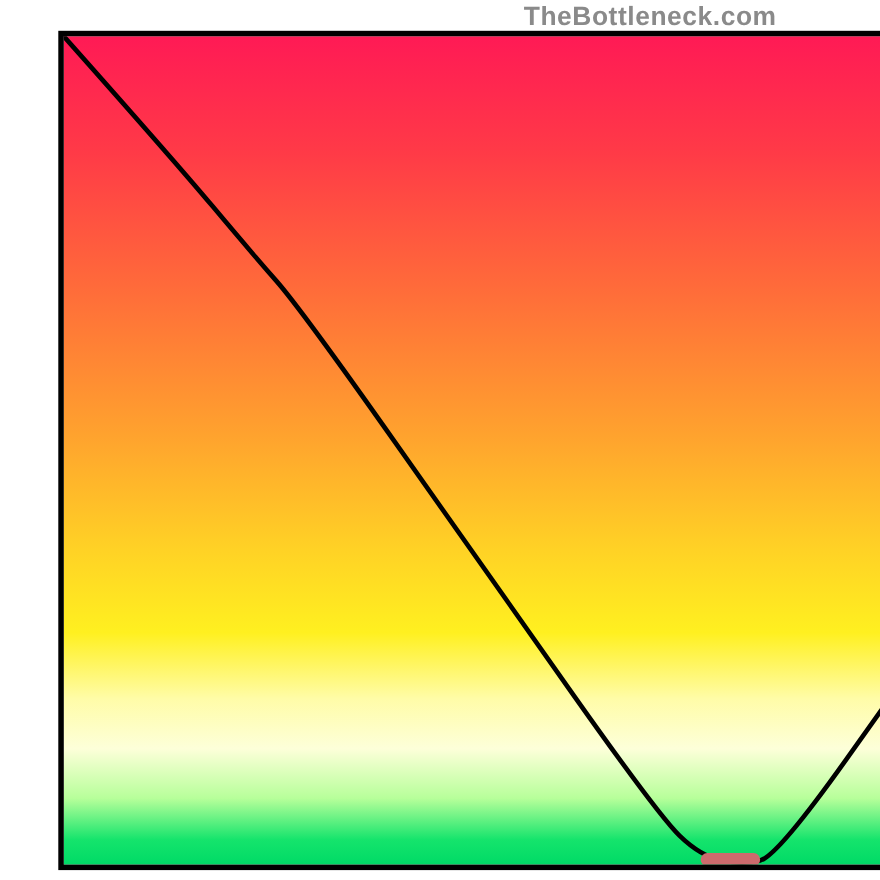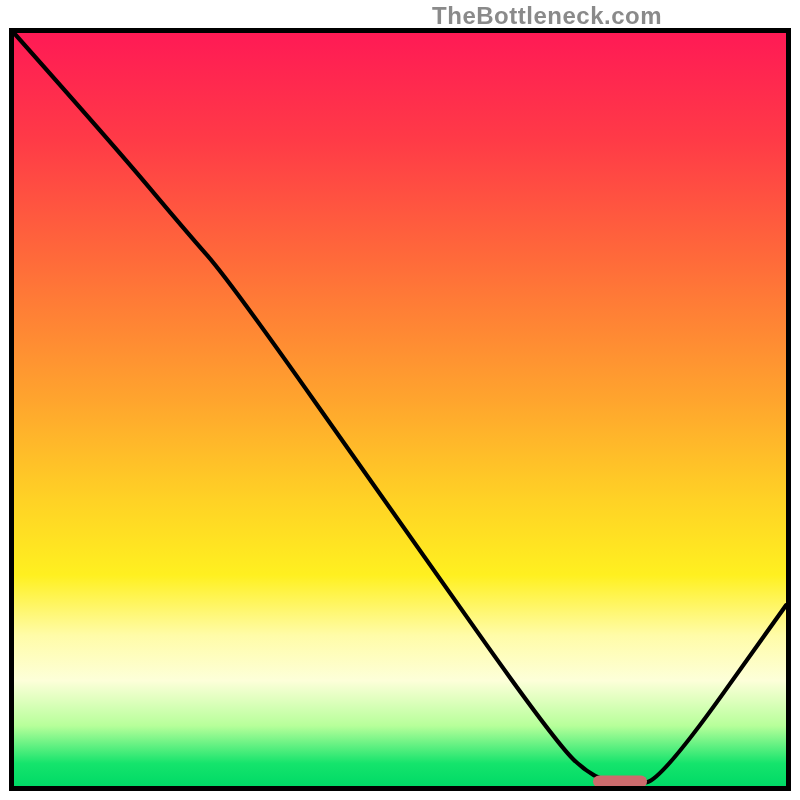--- a/index.html
+++ b/index.html
@@ -7,20 +7,21 @@
     padding: 0;
     width: 800px;
     height: 800px;
     overflow: hidden;
     background: #fff;
   }
   .frame {
     position: relative;
     width: 672px;
     height: 800px;
+    margin-left: 44px;
   }
   .plot-border {
     position: absolute;
     left: 9px;
     top: 28px;
     width: 782px;
     height: 763px;
     border: 5px solid #000;
     box-sizing: border-box;
   }

